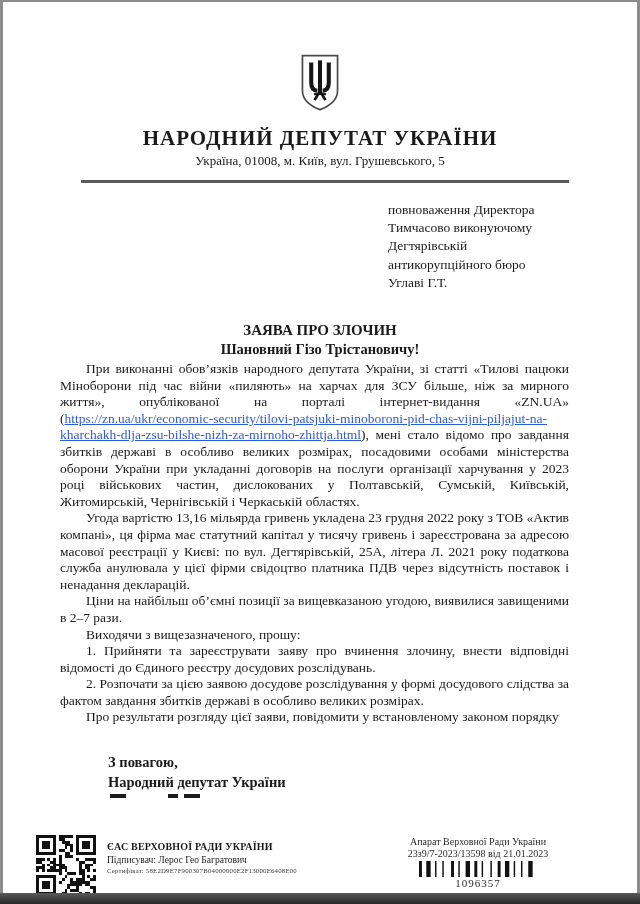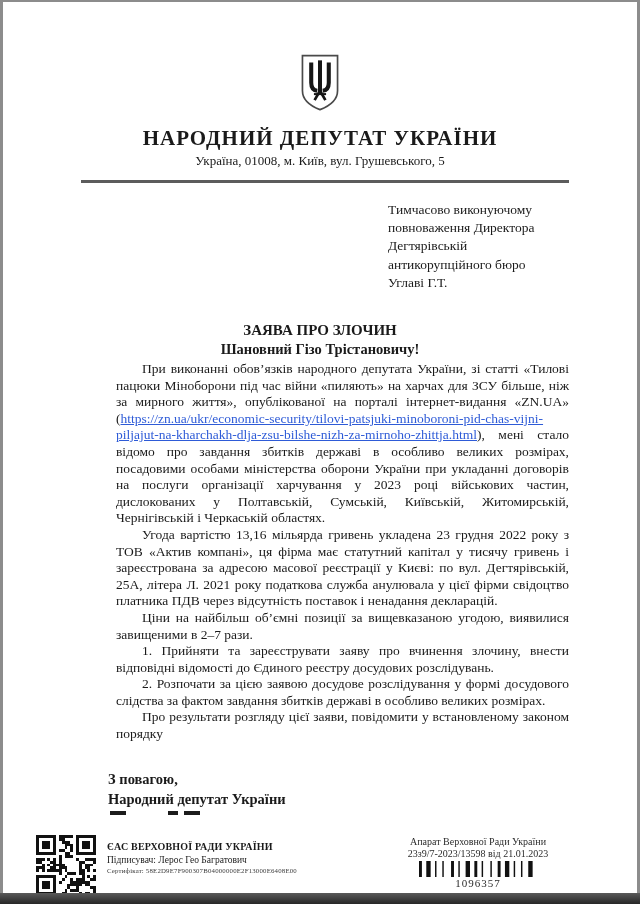--- a/index.html
+++ b/index.html
@@ -33,21 +33,21 @@
   }
   
   .recipient{
     margin:18px 65px 0 385px;
     font-size:13.5px;line-height:18.2px;
   }
   
   .subject{ text-align:center;font-weight:bold;font-size:15px;margin:30px 0 0 0;}
   .salutation{text-align:center;font-weight:bold;font-size:14.5px;margin:2px 0 0 0;}
   
-  .body-text{margin:3px 68px 0 113px;font-size:13.5px;line-height:16.6px;text-align:justify;}
+  .body-text{margin:3px 68px 0 57px;font-size:13.5px;line-height:16.6px;text-align:justify;}
   .body-text p{margin:0;text-indent:26px;overflow-wrap:break-word;}
   a.doc-link{color:#2e5bd7;text-decoration:underline;cursor:pointer;}
   
   .signature{margin:26px 0 0 105px;font-size:14.5px;font-weight:bold;line-height:20px;}
   .sig-strokes{position:relative;height:8px;margin:2px 0 0 2px;width:120px;overflow:hidden;}
   .sig-strokes span{position:absolute;top:0;height:4px;background:#1c1c1c;display:block;}
   .sig-strokes .s1{left:0;width:16px;}
   .sig-strokes .s2{left:58px;width:10px;}
   .sig-strokes .s3{left:74px;width:16px;}
   
@@ -78,34 +78,35 @@
       <path d="M40 56 l-8 14 M40 56 l8 14" stroke-width="4"></path>
       <path d="M31 61 h18" stroke-width="3"></path>
     </g>
   </svg>
 
   <h1 class="letterhead-title">НАРОДНИЙ ДЕПУТАТ УКРАЇНИ</h1>
   <p class="letterhead-address">Україна, 01008, м. Київ, вул. Грушевського, 5</p>
   <hr class="rule">
 
   <div class="recipient">
+    <div>повноваження Директора</div>
     <div>Тимчасово виконуючому</div>
-    <div>повноваження Директора</div>
     <div>Дегтярівській</div>
     <div>антикорупційного бюро</div>
     <div>Углаві Г.Т.</div>
   </div>
 
   <div class="subject">ЗАЯВА ПРО ЗЛОЧИН</div>
   <div class="salutation">Шановний Гізо Трістановичу!</div>
 
   <div class="body-text">
     <p><span>При виконанні обов’язків народного депутата України, зі статті «Тилові пацюки Міноборони під час війни «пиляють» на харчах для ЗСУ більше, ніж за мирного життя», опублікованої на порталі інтернет-видання «ZN.UA» (</span><a class="doc-link">https://zn.ua/ukr/economic-security/tilovi-patsjuki-minoboroni-pid-chas-vijni-piljajut-na-kharchakh-dlja-zsu-bilshe-nizh-za-mirnoho-zhittja.html</a><span>),  мені  стало відомо про завдання збитків державі в особливо великих розмірах, посадовими особами міністерства оборони України при укладанні договорів на послуги організації харчування у 2023 році військових частин, дислокованих у Полтавській, Сумській, Київській, Житомирській, Чернігівській і Черкаській областях.</span></p>
     <p>Угода вартістю 13,16 мільярда гривень укладена 23 грудня 2022 року з ТОВ «Актив компані», ця фірма має статутний капітал у тисячу гривень і зареєстрована за адресою масової реєстрації у Києві: по вул. Дегтярівській, 25А, літера Л. 2021 року податкова служба анулювала у цієї фірми свідоцтво платника ПДВ через відсутність поставок і ненадання декларацій.</p>
     <p>Ціни на найбільш об’ємні позиції за вищевказаною угодою, виявилися завищеними в 2–7 рази.</p>
+    <p>Виходячи з вищезазначеного, прошу:</p>
     <p>1. Прийняти та зареєструвати заяву про вчинення злочину, внести відповідні відомості до Єдиного реєстру досудових розслідувань.</p>
     <p>2. Розпочати за цією заявою досудове розслідування у формі досудового слідства за фактом завдання збитків державі в особливо великих розмірах.</p>
     <p>Про результати розгляду цієї заяви, повідомити у встановленому законом порядку</p>
   </div>
 
   <div class="signature">
     <div>З повагою,</div>
     <div>Народний депутат України</div>
     <div class="sig-strokes">
       <span class="s1"></span>

